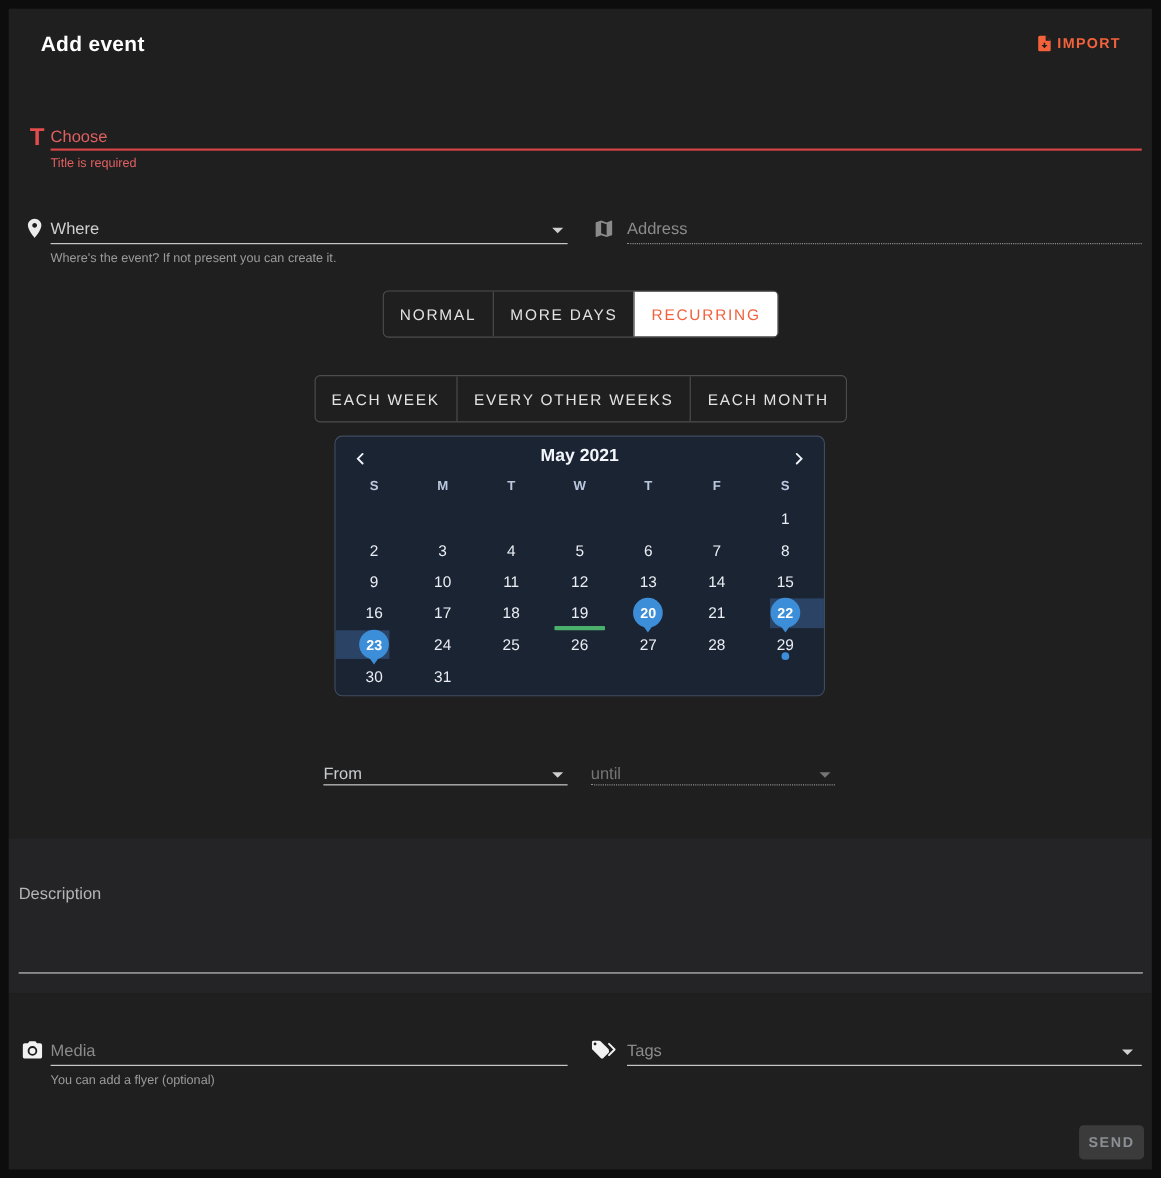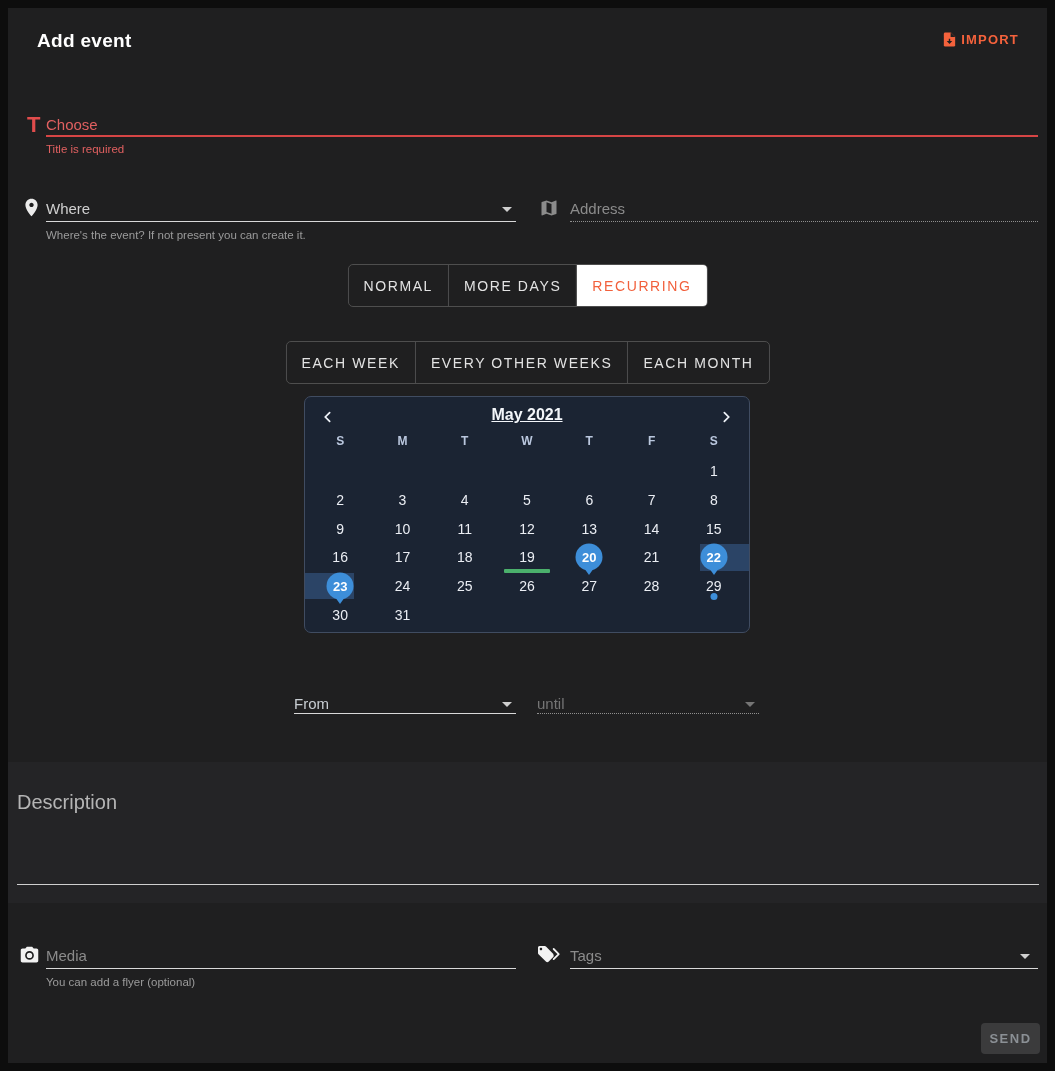--- a/index.html
+++ b/index.html
@@ -44,38 +44,38 @@
   .seg-btn.selected { background:#ffffff; color:#f2603c; }
 
   .tabs-helper { position:absolute; top:303px; left:0; right:0; text-align:center; font-size:13px; color:#aaaaaa; }
 
   
   .calendar { position:absolute; left:296px; top:388px; width:446px; height:237px;
     background:#1b2433; border:1px solid #404c61; border-radius:7px; }
   .cal-nav { position:absolute; top:8px; width:26px; height:24px; background:none; border:none; cursor:pointer;
     display:flex; align-items:center; justify-content:center; }
   .cal-nav.prev { left:10px; } .cal-nav.next { right:10px; }
-  .cal-month { position:absolute; top:9px; left:0; right:0; text-align:center; color:#f3f6fa; font-weight:700; font-size:16px;text-decoration:underline; }
+  .cal-month { position:absolute; top:9px; left:0; right:0; text-align:center; color:#f3f6fa; font-weight:700; font-size:16px; }
   .cal-weekdays { position:absolute; top:37px; left:4px; right:4px; display:grid; grid-template-columns:repeat(7,1fr); }
   .cal-wd { text-align:center; color:#bac7de; font-weight:700; font-size:12px; }
   .cal-grid { position:absolute; top:60px; left:4px; right:4px; display:grid; grid-template-columns:repeat(7,1fr); grid-auto-rows:28.7px; }
   .cal-cell { position:relative; display:flex; align-items:center; justify-content:center; font-size:14px; color:#ebeef4; }
   .cal-cell .num { position:relative; z-index:2; }
   .cal-cell .num.sel { color:#ffffff; font-weight:700; font-size:13px; }
   .bubble { position:absolute; z-index:1; width:27px; height:27px; border-radius:50%; background:#3d8ed9;
     left:50%; top:50%; transform:translate(-50%,-50%); }
   .tail { position:absolute; z-index:1; left:50%; top:calc(50% + 11px); transform:translateX(-50%);
     width:0; height:0; border-left:5px solid transparent; border-right:5px solid transparent; border-top:7px solid #3d8ed9; }
   .range-bar { position:absolute; z-index:0; top:1px; bottom:1px; background:#2b4466; }
   .range-bar.right { left:calc(50% - 14px); right:-4px; }
   .range-bar.left { left:-4px; right:calc(50% - 14px); }
   .today-bar { position:absolute; bottom:-1px; left:50%; transform:translateX(-50%); width:46px; height:4px; background:#4bb06c; border-radius:1px; }
   .day-dot { position:absolute; bottom:0; left:50%; transform:translateX(-50%); width:7px; height:7px; border-radius:50%; background:#3d8ed9; }
 
-  .desc-label { position:absolute; left:9px; top:29px; font-size:20px; color:#b5b5b5; }
+  .desc-label { position:absolute; left:9px; top:42px; font-size:15px; color:#b5b5b5; }
   .desc-underline { position:absolute; left:9px; right:8px; top:122px; border-bottom:1px solid #cfcfcf; }
 
   .send-btn { position:absolute; right:7px; top:120px; width:59px; height:31px; background:#3b3b3c; border:none;
     border-radius:4px; color:#8b9095; font-family:inherit; font-size:13px; font-weight:700; letter-spacing:1.5px; cursor:pointer; }
 
   svg { display:block; }
 </style>
 </head>
 <body>
 

